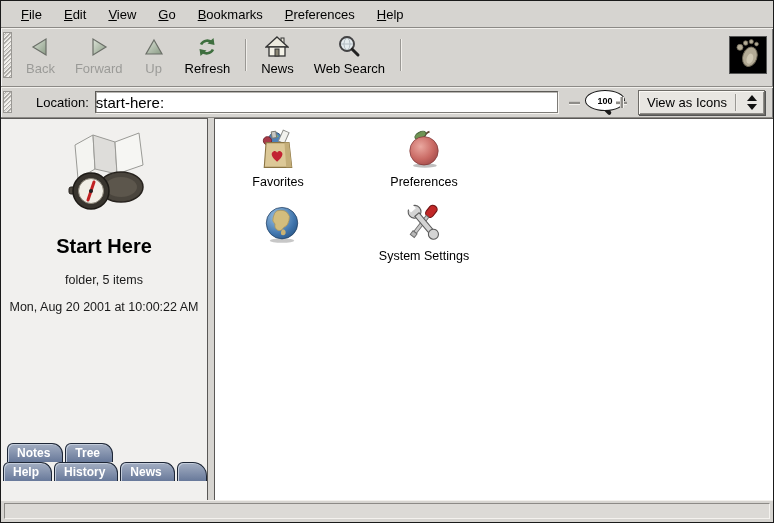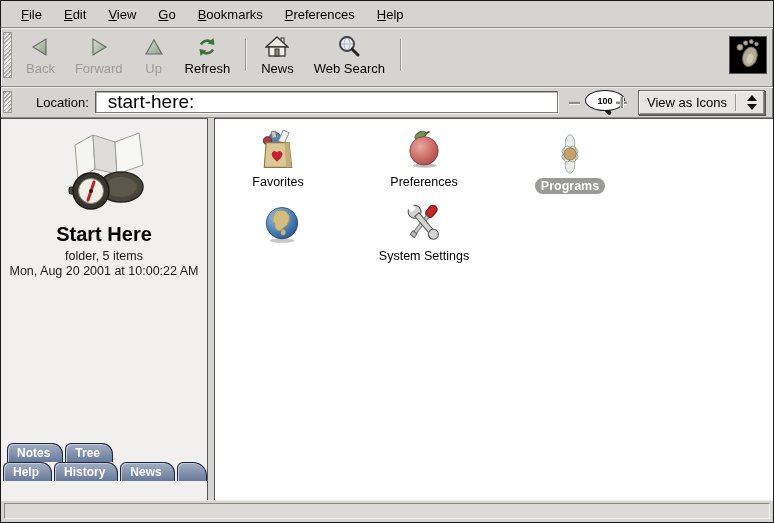--- a/index.html
+++ b/index.html
@@ -69,21 +69,21 @@
     padding: 2px 8px 2px 2px; gap: 6px;
   }
   .locationbar .gripper { align-self: stretch; margin: 2px 6px 2px 0; }
   .loc-label { font-size: 13px; color: #000; margin-left: 12px; white-space: nowrap; }
   .loc-input {
     flex: 1 1 auto; height: 22px;
     border: 1px solid #7d7b77;
     border-top-color: #5c5a56; border-left-color: #5c5a56;
     box-shadow: inset 1px 1px 0 #b8b6b2, 1px 1px 0 #f6f4f0;
     background: #fff; font-family: "Liberation Sans", sans-serif;
-    font-size: 19px; color: #000; padding: 0 12px; min-width: 100px;
+    font-size: 15px; color: #000; padding: 0 0; min-width: 100px;
   }
   .zoom-ctl { display: flex; align-items: center; gap: 4px; margin: 0 4px; }
   .zoom-minus, .zoom-plus { position: relative; width: 13px; height: 13px; }
   .zoom-minus::after {
     content: ""; position: absolute; left: 1px; right: 1px; top: 5px; height: 3px;
     background: #8e8c88; box-shadow: inset 0 1px 0 #c8c6c2, 0 1px 0 #f4f2ee;
   }
   .zoom-plus::before {
     content: ""; position: absolute; left: 1px; right: 1px; top: 5px; height: 3px;
     background: #8e8c88; box-shadow: inset 0 1px 0 #c8c6c2, 0 1px 0 #f4f2ee;
@@ -121,21 +121,21 @@
   .vs-arrows .down { width: 0; height: 0; border-left: 5px solid transparent; border-right: 5px solid transparent; border-top: 6px solid #111; }
 
   
   .content { flex: 1 1 auto; display: flex; min-height: 0; background: #d6d4d0; }
   .sidebar {
     position: relative;
     width: 207px; flex: 0 0 207px;
     background: #f1f0ee;
     border: 1px solid #5a5856;
     border-left: none; border-bottom: none;
-    display: flex; flex-direction: column; align-items: center;
+    display: flex; flex-direction: column; align-items: center; gap: 12px;
   }
   .paned-handle { width: 6px; flex: 0 0 6px; background: #d6d4d0; }
   .mainview {
     flex: 1 1 auto; position: relative;
     background: #ffffff;
     border: 1px solid #5a5856; border-right: none; border-bottom: none;
     overflow: hidden;
   }
 
   .side-icon { margin-top: 10px; }
@@ -373,36 +373,20 @@
               </defs>
             <ellipse cx="25" cy="42" rx="13" ry="2.5" fill="rgba(0,0,0,0.25)"></ellipse>
             <path d="M24 12 C 25 8 27 6 30 5" fill="none" stroke="#5c4832" stroke-width="2"></path>
             <ellipse cx="20" cy="9" rx="6.5" ry="3.4" transform="rotate(-28 20 9)" fill="#6f9454" stroke="#49663a"></ellipse>
             <circle cx="24" cy="26" r="15.5" fill="url(#appleG)" stroke="#7e3a3a" stroke-width="0.8"></circle>
           </svg>
         </span>
         <span class="icon-label">Preferences</span>
       </div>
 
-      <div class="icon-item selected" style="left:280px; top:12px;">
-        <span class="glyph">
-          <svg width="42" height="42" viewBox="0 0 48 48">
-            <g stroke="#9aa39a" stroke-width="1" fill="#e9ede9">
-              <ellipse cx="24" cy="12" rx="5.5" ry="10"></ellipse>
-              <ellipse cx="24" cy="36" rx="5.5" ry="10"></ellipse>
-              <ellipse cx="24" cy="24" rx="5.5" ry="10" transform="rotate(60 24 24)"></ellipse>
-              <ellipse cx="24" cy="24" rx="5.5" ry="10" transform="rotate(120 24 24)"></ellipse>
-              <ellipse cx="24" cy="24" rx="5.5" ry="10" transform="rotate(30 24 24)"></ellipse>
-              <ellipse cx="24" cy="24" rx="5.5" ry="10" transform="rotate(150 24 24)"></ellipse>
-            </g>
-            <circle cx="24" cy="24" r="7" fill="#c9a269" stroke="#8a6f46" stroke-width="1"></circle>
-          </svg>
-        </span>
-        <span class="icon-label">Programs</span>
-      </div>
 
       <div class="icon-item" style="left:-8px; top:82px;">
         <span class="glyph">
           <svg width="42" height="42" viewBox="0 0 48 48">
             <defs>
                 <radialGradient id="globeG" cx="0.35" cy="0.3" r="0.85">
               <stop offset="0" stop-color="#9ec4e4"></stop>
                   <stop offset="0.65" stop-color="#3f74ac"></stop>
                   <stop offset="1" stop-color="#24507e"></stop>
             </radialGradient>

